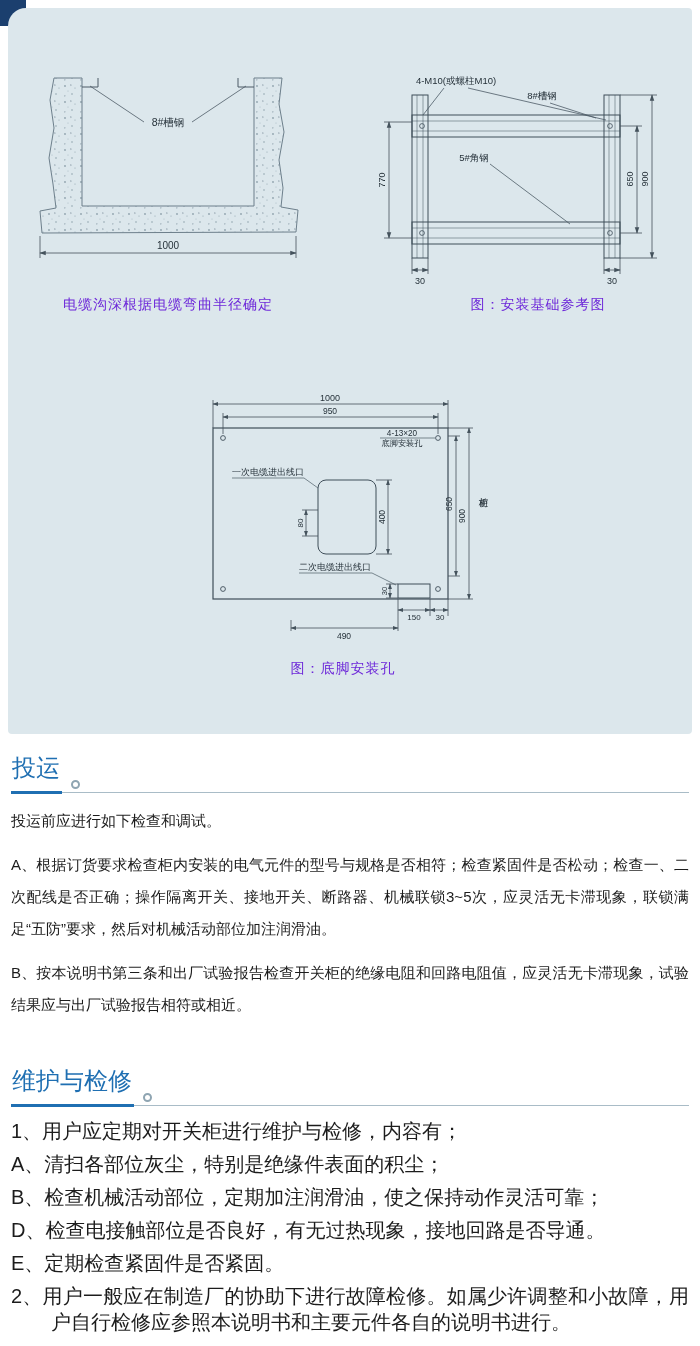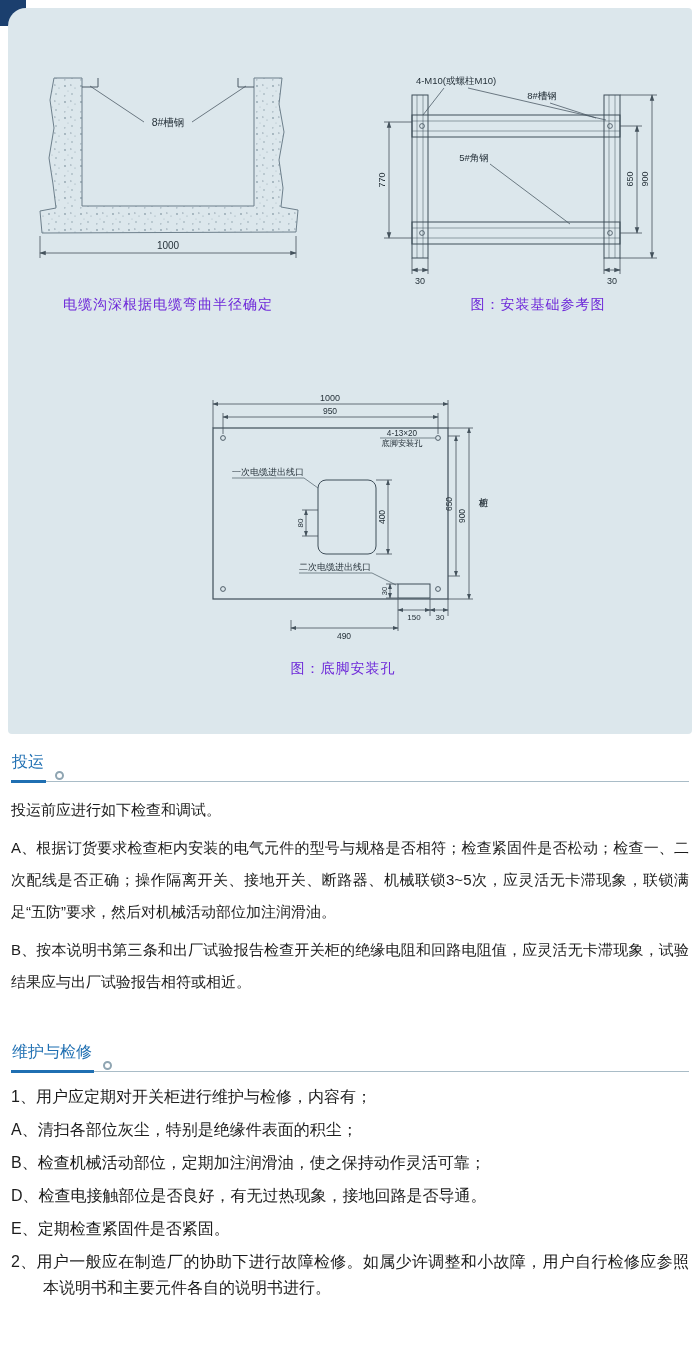--- a/index.html
+++ b/index.html
@@ -14,31 +14,31 @@
     position:relative; margin:8px 8px 0 8px; height:726px;
     background:#dce7ec; border-radius:18px 4px 4px 4px; overflow:hidden; z-index:1;
   }
   .diag { position:absolute; }
   .panel svg text { fill:#26323a; font-family:"Liberation Sans","DejaVu Sans",sans-serif; }
   .caption { position:absolute; font-size:14px; color:#6d28d9; text-align:center; letter-spacing:1px; }
   .content { padding:0 11px 18px 11px; }
   .sec-head { position:relative; margin-top:18px; border-bottom:1px solid #a9bcc7; white-space:nowrap; }
   .sec-head.second { margin-top:44px; }
   .sec-title {
-    display:inline-block; font-size:16px; color:#1f6fb2;
+    display:inline-block; font-size:24px; color:#1f6fb2;
     padding:0 2px 7px 1px; border-bottom:3px solid #1f6fb2; margin-bottom:-2px;
   }
   .sec-ring {
     display:inline-block; width:9px; height:9px; border:2px solid #8fa5b2;
     background:#fff; border-radius:50%; margin-left:9px;
     position:relative; top:13px;
   }
   .sec-body { margin-top:12px; }
-  .para { font-size:15px; line-height:32px; margin:6px 0; text-align:justify; }
-  .item { font-size:16px; line-height:26px; margin:7px 0; padding-left:2em; text-indent:-2em; text-align:justify; }
+  .para { font-size:15px; line-height:32px; margin:12px 0; text-align:justify; }
+  .item { font-size:20px; line-height:26px; margin:7px 0; padding-left:2em; text-indent:-2em; text-align:justify; }
 </style>
 </head>
 <body>
 
 <div class="corner-square"></div>
 
 <div class="panel">
 
   <svg class="diag" style="left:22px;top:58px" width="280" height="200" viewBox="0 0 280 200">
     <defs>

